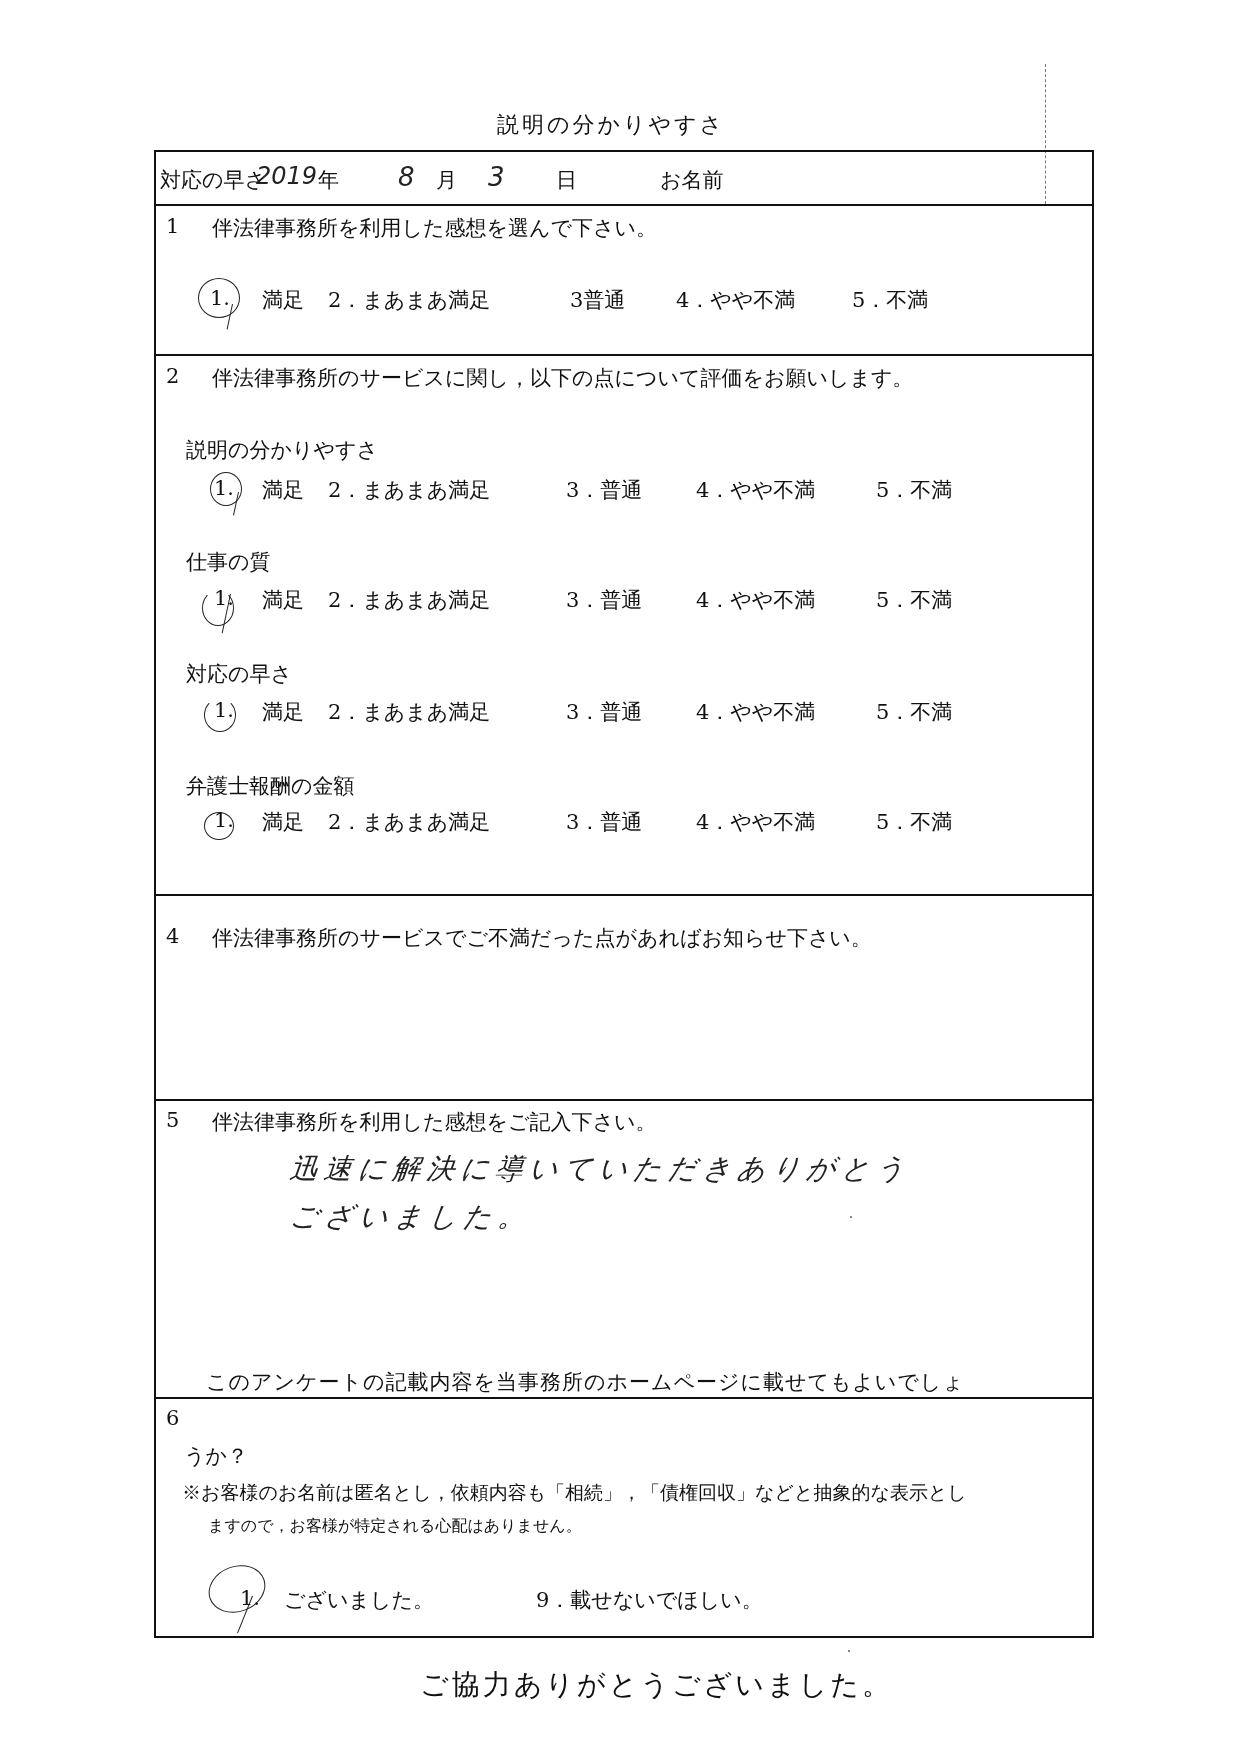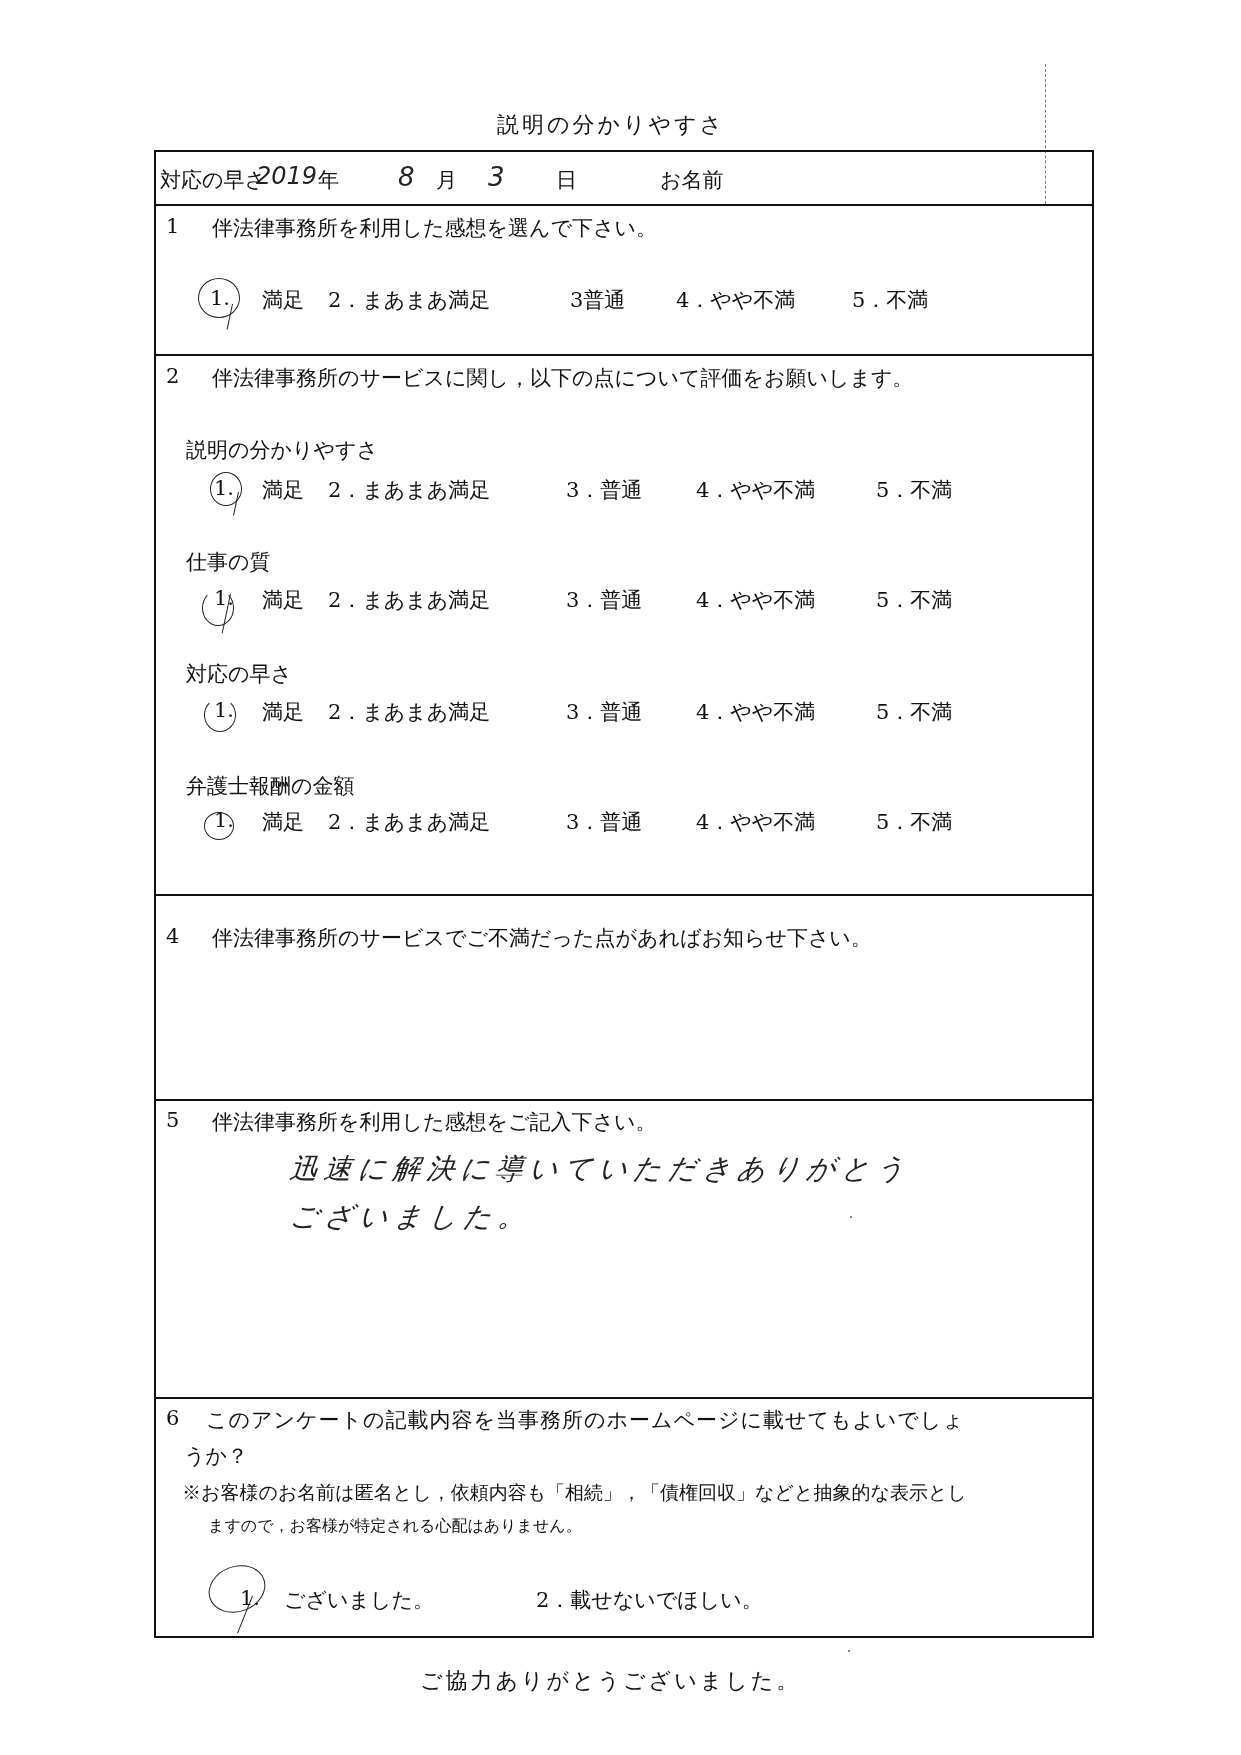--- a/index.html
+++ b/index.html
@@ -19,21 +19,21 @@
   .opt { position: absolute; white-space: nowrap; }
   .circle {
     position: absolute; border: 1.5px solid #222; border-radius: 50%;
   }
   .tail { position: absolute; width: 0; border-left: 1.5px solid #222; transform: rotate(12deg); transform-origin: top; }
   .hand {
     font-family: "DejaVu Sans", sans-serif; font-style: italic; font-size: 28px; color: #222;
     letter-spacing: 6px; transform: skewX(-6deg);
   }
   .handnum { font-family: "DejaVu Sans", sans-serif; font-style: italic; color: #222; }
-  .footer { left: 420px; top: 1666px; font-size: 22px; letter-spacing: 3px; }
+  .footer { left: 420px; top: 1666px; font-size: 28px; letter-spacing: 3px; }
   .dot { position: absolute; width: 2px; height: 2px; background: #888; }
 </style>
 </head>
 <body>
 
 <div class="abs title">説明の分かりやすさ</div>
 
 <div class="dash"></div>
 
 <div class="title-rule"></div>
@@ -123,26 +123,26 @@
 <div>
   <span class="abs txt" style="left:166px; top:1108px">5</span>
   <span class="abs txt" style="left:212px; top:1108px">伴法律事務所を利用した感想をご記入下さい。</span>
   <div class="abs hand" style="left:290px; top:1150px">迅速に解決に導いていただきありがとう</div>
   <div class="abs hand" style="left:290px; top:1198px">ございました。</div>
   <div class="dot" style="left:850px; top:1216px"></div>
 </div>
 
 <div>
   <span class="abs txt" style="left:166px; top:1406px">6</span>
-  <span class="abs txt" style="left:206px; top:1406px; letter-spacing:1px">このアンケートの記載内容を当事務所のホームページに載せてもよいでしょ</span>
+  <span class="abs txt" style="left:206px; top:1368px; letter-spacing:1px">このアンケートの記載内容を当事務所のホームページに載せてもよいでしょ</span>
   <span class="abs txt" style="left:184px; top:1442px">うか？</span>
   <span class="abs" style="left:182px; top:1480px; font-size:19px">※お客様のお名前は匿名とし，依頼内容も「相続」，「債権回収」などと抽象的な表示とし</span>
   <span class="abs" style="left:208px; top:1516px; font-size:16px">ますので，お客様が特定される心配はありません。</span>
 
   <div class="circle" style="left:208px; top:1566px; width:56px; height:44px; transform:rotate(-20deg)"></div>
   <div class="tail" style="left:252px; top:1596px; height:40px; transform:rotate(22deg)"></div>
   <span class="opt txt" style="left:240px; top:1586px">1.</span>
   <span class="opt txt" style="left:284px; top:1586px">ございました。</span>
-  <span class="opt txt" style="left:536px; top:1586px">2．載せないでほしい。</span>
+  <span class="opt txt" style="left:536px; top:1586px">9．載せないでほしい。</span>
 </div>
 
 <div class="abs footer">ご協力ありがとうございました。</div>
 <div class="dot" style="left:848px; top:1650px"></div>
 
 </body></html>

